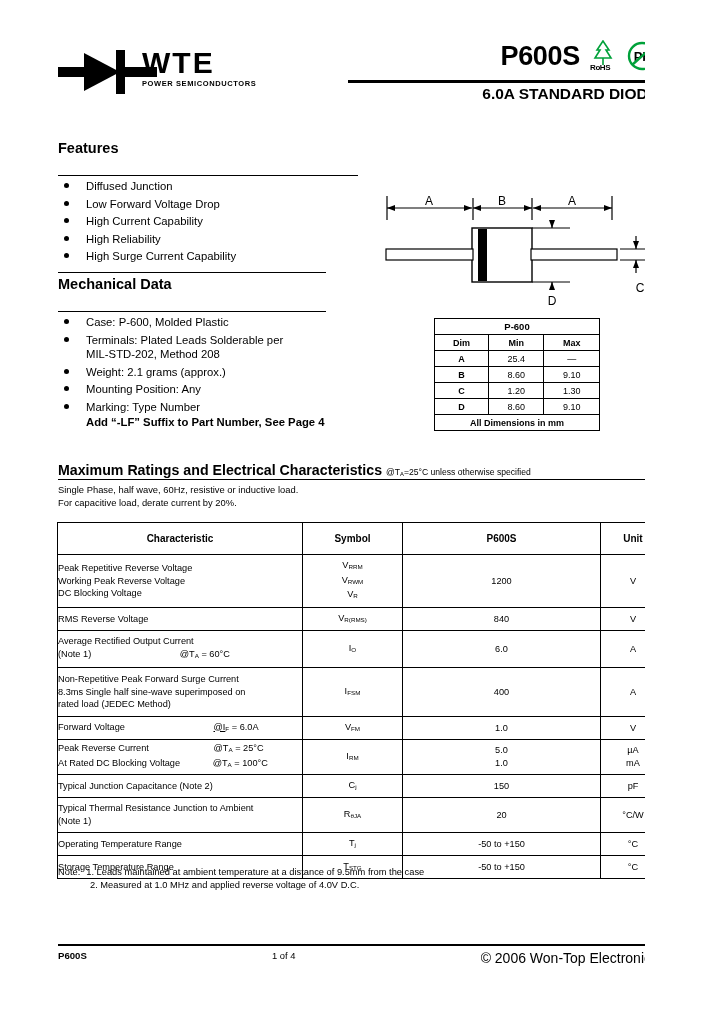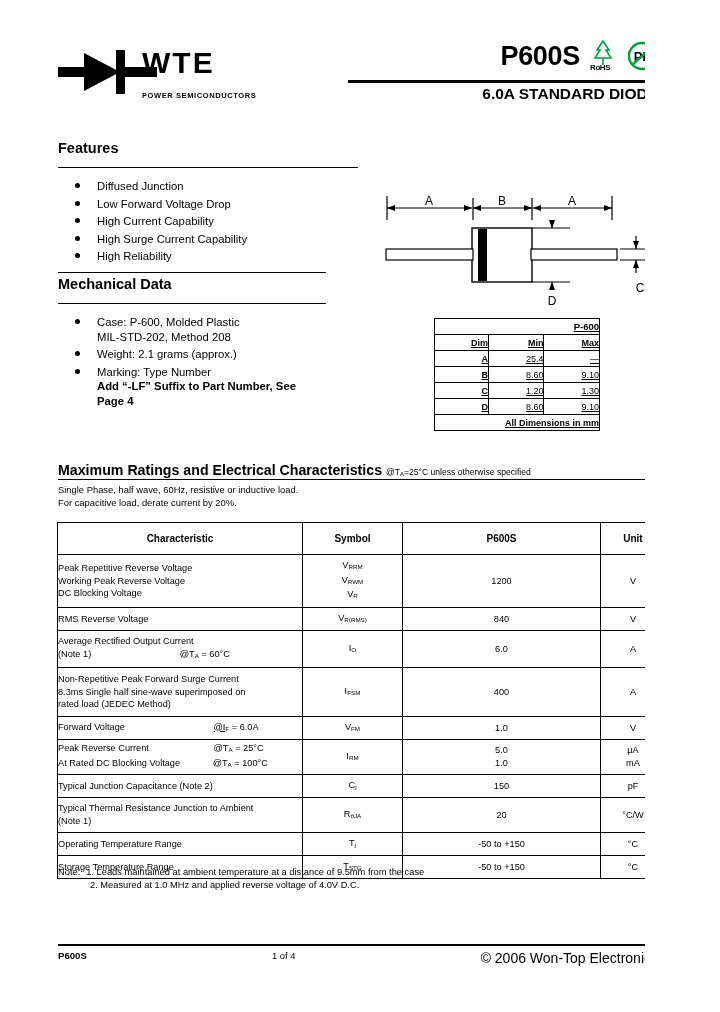--- a/index.html
+++ b/index.html
@@ -11,47 +11,47 @@
     -webkit-font-smoothing:none;
   }
   .page{position:relative;width:645px;height:1012px;overflow:hidden;}
 
   
   .header{position:absolute;left:58px;top:34px;width:600px;height:90px;}
   .logo-wrap{position:absolute;left:0;top:6px;width:230px;height:64px;}
   .logo-sym{position:absolute;left:0;top:10px;width:100px;height:44px;}
   .logo-text{position:absolute;left:84px;top:8px;}
   .wte{font-size:30px;font-weight:bold;letter-spacing:2px;line-height:30px;}
-  .wte-sub{font-size:7.5px;font-weight:bold;letter-spacing:0.6px;line-height:10px;margin-top:13px;}
+  .wte-sub{font-size:7.5px;font-weight:bold;letter-spacing:0.6px;line-height:10px;margin-top:1px;}
 
   .partblock{position:absolute;right:0;top:0;width:310px;text-align:right;}
   .partrow{display:flex;align-items:center;justify-content:flex-end;gap:6px;height:44px;}
   .partno{font-size:27px;font-weight:bold;letter-spacing:-0.3px;line-height:30px;}
   .rohs{position:relative;width:34px;height:34px;}
   .rohs .tree{position:absolute;left:6px;top:1px;}
   .rohs .rohs-txt{position:absolute;left:4px;bottom:1px;font-size:8px;font-weight:bold;letter-spacing:-0.4px;}
   .pbno{position:relative;width:32px;height:32px;}
   .subtitle-rule{border-top:3px solid #000;margin-top:2px;}
   .subtitle{font-size:15.5px;font-weight:bold;letter-spacing:0px;padding-top:2px;}
 
   
   .sec{position:absolute;}
-  .sec-title{font-size:14.5px;font-weight:bold;border-bottom:1.6px solid #000;padding-bottom:11px;}
+  .sec-title{font-size:14.5px;font-weight:bold;border-bottom:1.6px solid #000;padding-bottom:19px;}
   .sec-top-rule{border-top:1.6px solid #000;}
 
-  ul.blist{list-style:none;margin:11px;padding:0;}
+  ul.blist{list-style:none;margin:0;padding:0;}
   ul.blist li{position:relative;padding-left:28px;font-size:11.3px;line-height:14.6px;margin-top:3px;}
   ul.blist li .bul{position:absolute;left:6px;top:4px;width:5px;height:5px;background:#000;border-radius:50%;}
   ul.blist li.b{font-weight:bold;}
   .l2{padding-left:28px;font-size:11.3px;line-height:14.6px;}
 
   
   .draw{position:absolute;left:372px;top:188px;width:290px;height:120px;}
   .dimtbl{position:absolute;left:434px;top:318px;width:166px;border-collapse:collapse;}
-  .dimtbl td,.dimtbl th{border:1px solid #000;font-size:9px;text-align:right;padding:1px 0;height:13px;text-decoration:underline;}
+  .dimtbl td,.dimtbl th{border:1px solid #000;font-size:9px;text-align:center;padding:1px 0;height:13px;}
   .dimtbl .hd{font-weight:bold;margin-top:10px;}
   .dimtbl .ttl{font-weight:bold;font-size:9.5px;}
 
   
   .ratings{position:absolute;left:58px;top:462px;width:600px;}
   .rt-title{font-size:14.2px;font-weight:bold;border-bottom:1.8px solid #000;padding-bottom:1px;}
   .rt-title .cond{font-size:8.6px;font-weight:normal;}
   .rt-note{font-size:9.4px;line-height:12.5px;margin-top:4px;}
 
   table.main{position:absolute;left:57px;top:522px;width:608px;border-collapse:collapse;table-layout:fixed;}
@@ -114,32 +114,34 @@
       <div class="subtitle">6.0A STANDARD DIODE</div>
     </div>
   </div>
 
   <div class="sec" style="left:58px;top:140px;width:300px;">
     <div class="sec-title">Features</div>
     <ul class="blist">
       <li><span class="bul"></span><span>Diffused Junction</span></li>
       <li><span class="bul"></span><span>Low Forward Voltage Drop</span></li>
       <li><span class="bul"></span><span>High Current Capability</span></li>
+      <li><span class="bul"></span><span>High Reliability</span></li>
       <li><span class="bul"></span><span>High Surge Current Capability</span></li>
-      <li><span class="bul"></span><span>High Reliability</span></li>
     </ul>
   </div>
 
   <div class="sec" style="left:58px;top:272px;width:268px;">
     <div class="sec-top-rule"></div>
     <div class="sec-title" style="padding-top:3px;">Mechanical Data</div>
     <ul class="blist">
       <li><span class="bul"></span><span>Case: P-600, Molded Plastic</span></li>
+      <li><span class="bul"></span><span>Terminals: Plated Leads Solderable per</span></li>
       <li class="l2" style="margin:0;">MIL-STD-202, Method 208</li>
       <li><span class="bul"></span><span>Weight: 2.1 grams (approx.)</span></li>
+      <li><span class="bul"></span><span>Mounting Position: Any</span></li>
       <li><span class="bul"></span><span>Marking: Type Number</span></li>
       <li class="l2 b" style="margin:0;">Add “-LF” Suffix to Part Number, See Page 4</li>
     </ul>
   </div>
 
   <div class="draw">
     <svg width="290" height="120" viewBox="0 0 290 120">
 
       <line x1="15" y1="8" x2="15" y2="32" stroke="#000" stroke-width="1.2"></line>
       <line x1="15" y1="20" x2="100" y2="20" stroke="#000" stroke-width="1.2"></line>

